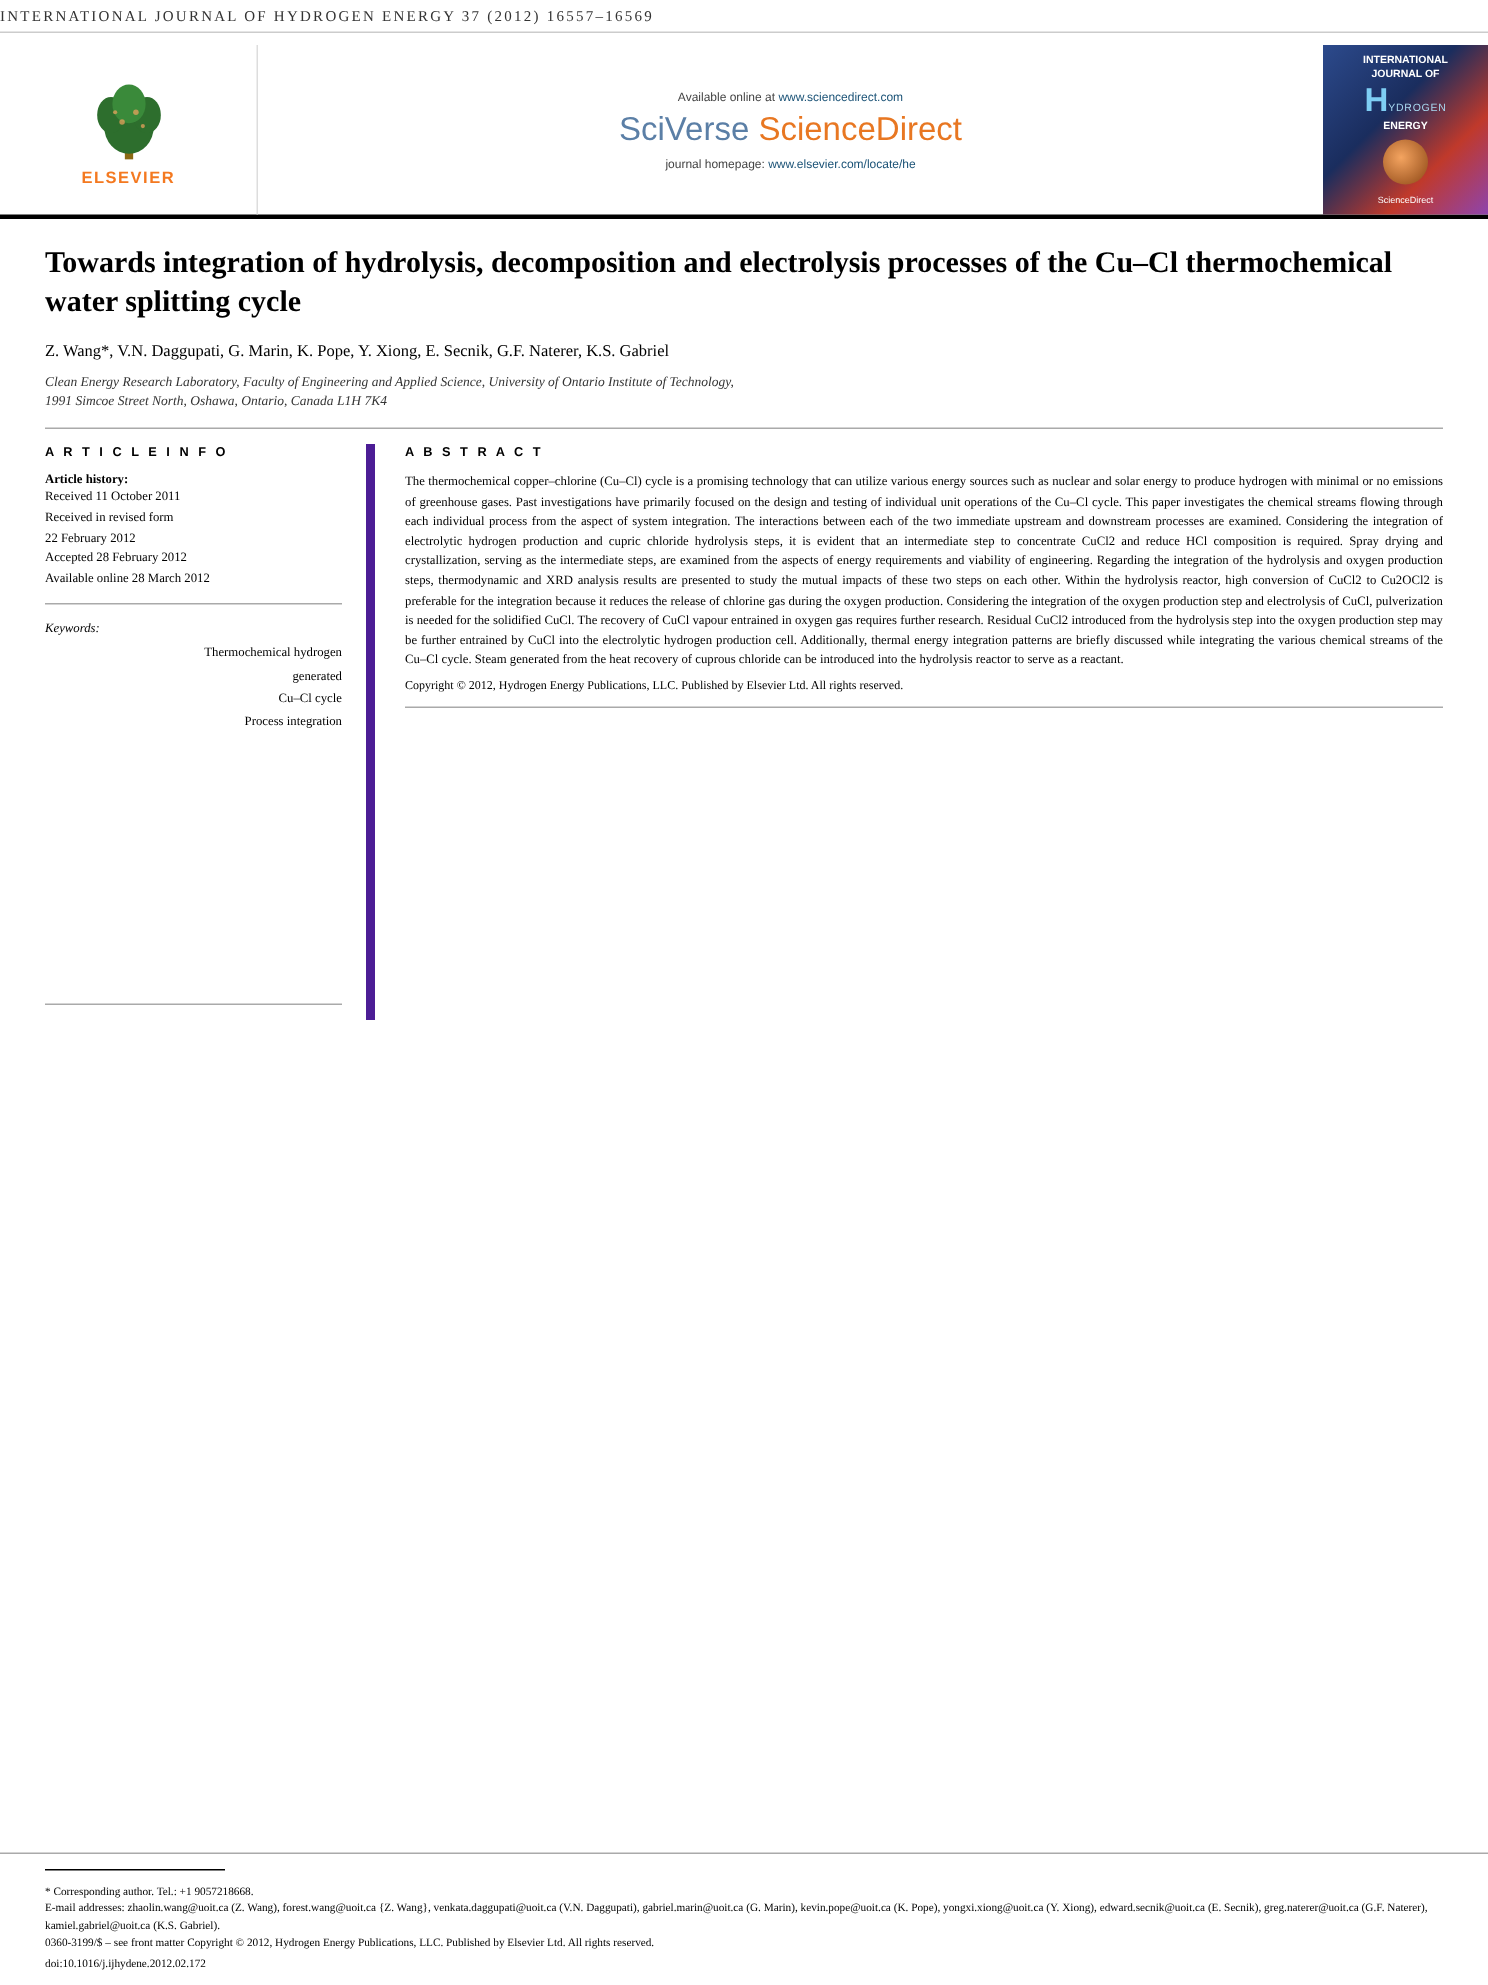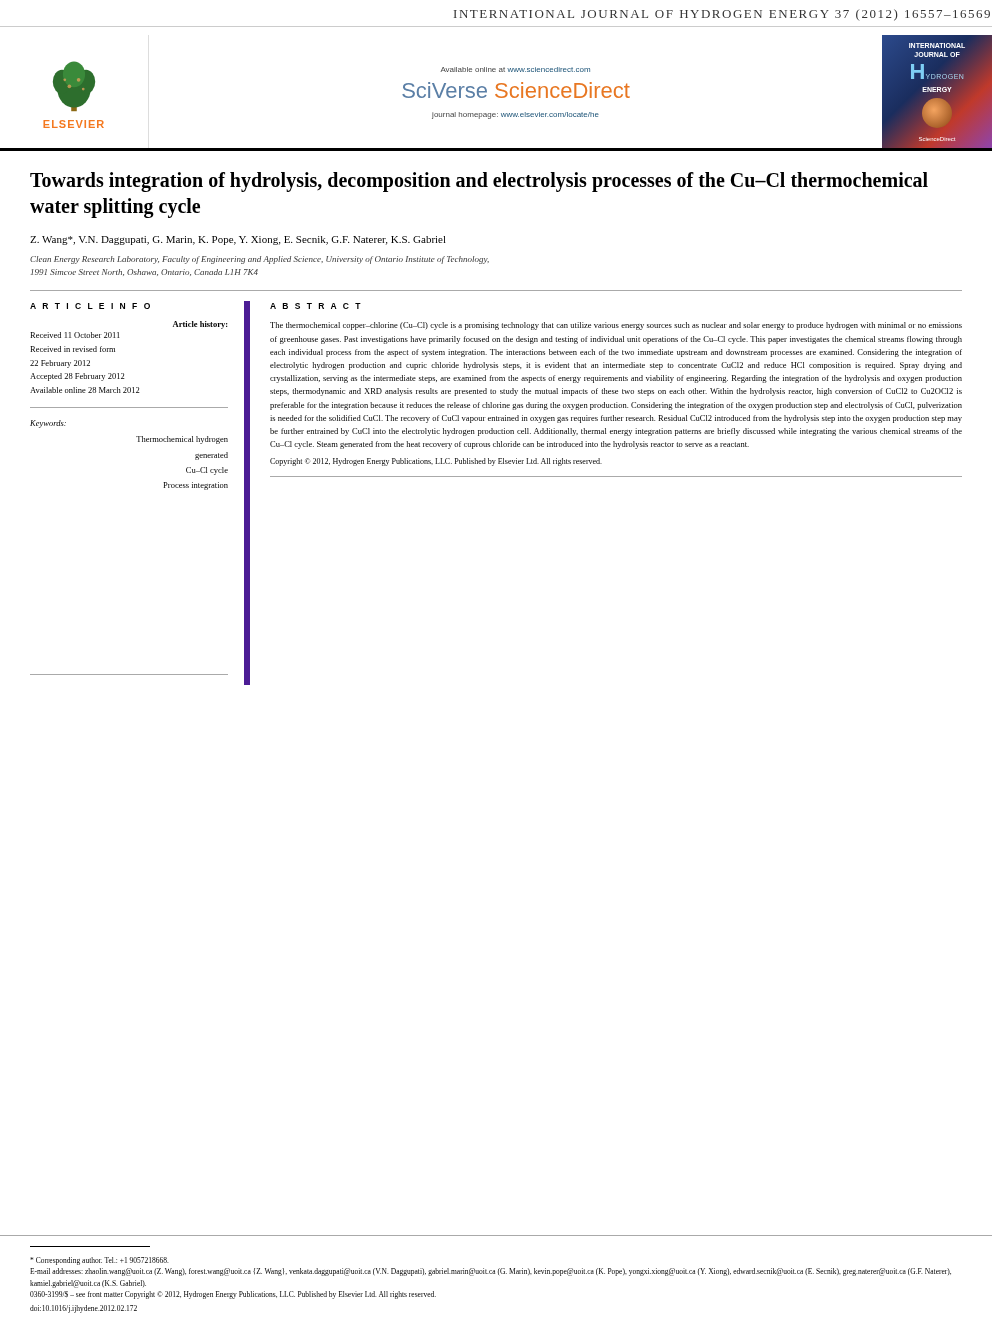--- a/index.html
+++ b/index.html
@@ -8,39 +8,39 @@
       font-family: 'Times New Roman', Times, serif;
       font-size: 10px;
       color: #000;
       width: 992px;
       min-height: 1323px;
     }
 
     
     .journal-top-bar {
       background: #fff;
-      text-align: right;
+      text-align: left;
       padding: 6px 0 4px 0;
       border-bottom: 1px solid #ccc;
-      font-size: 13px;
+      font-size: 10px;
       letter-spacing: 1.5px;
       text-transform: uppercase;
       color: #333;
     }
 
     
     .header-area {
       display: flex;
       align-items: stretch;
       border-bottom: 3px solid #000;
       padding: 8px 0 0 0;
     }
 
     .elsevier-logo-section {
-      width: 149px;
+      width: 172px;
       display: flex;
       align-items: center;
       justify-content: center;
       padding: 4px 10px;
       border-right: 1px solid #ddd;
     }
 
     .elsevier-logo {
       display: flex;
       flex-direction: column;
@@ -228,21 +228,20 @@
       color: #000;
       margin-bottom: 8px;
       font-family: Arial, sans-serif;
     }
 
     .article-info-label {
       font-size: 8.5px;
       font-weight: bold;
       color: #000;
       font-family: 'Times New Roman', Times, serif;
-      text-align: right;
     }
 
     .article-info-block {
       margin-bottom: 10px;
     }
 
     .article-info-text {
       font-size: 8.5px;
       color: #000;
       line-height: 1.6;

